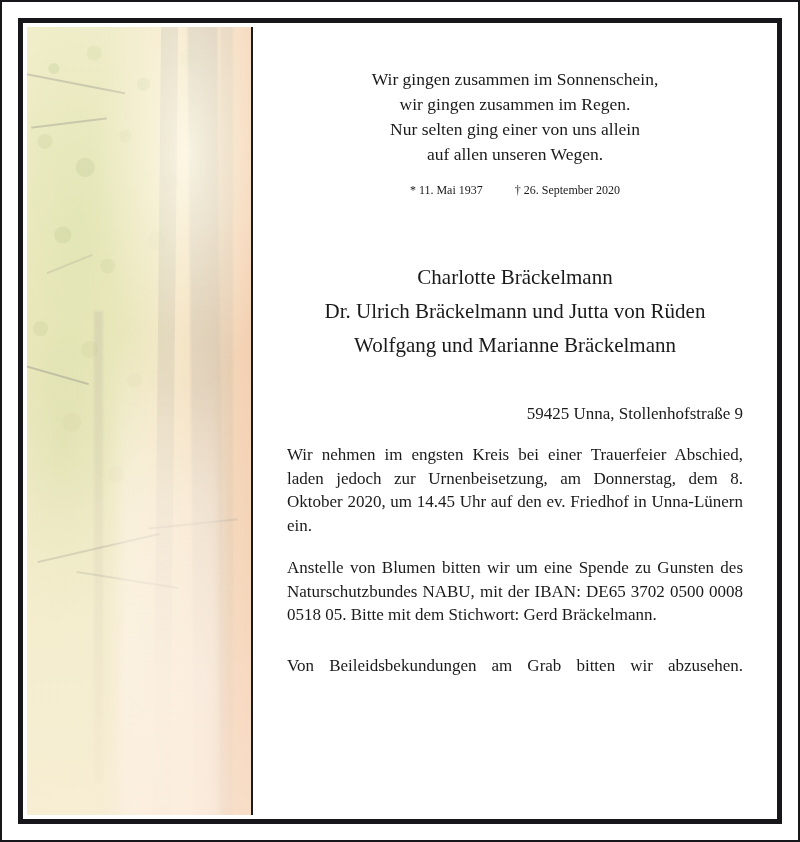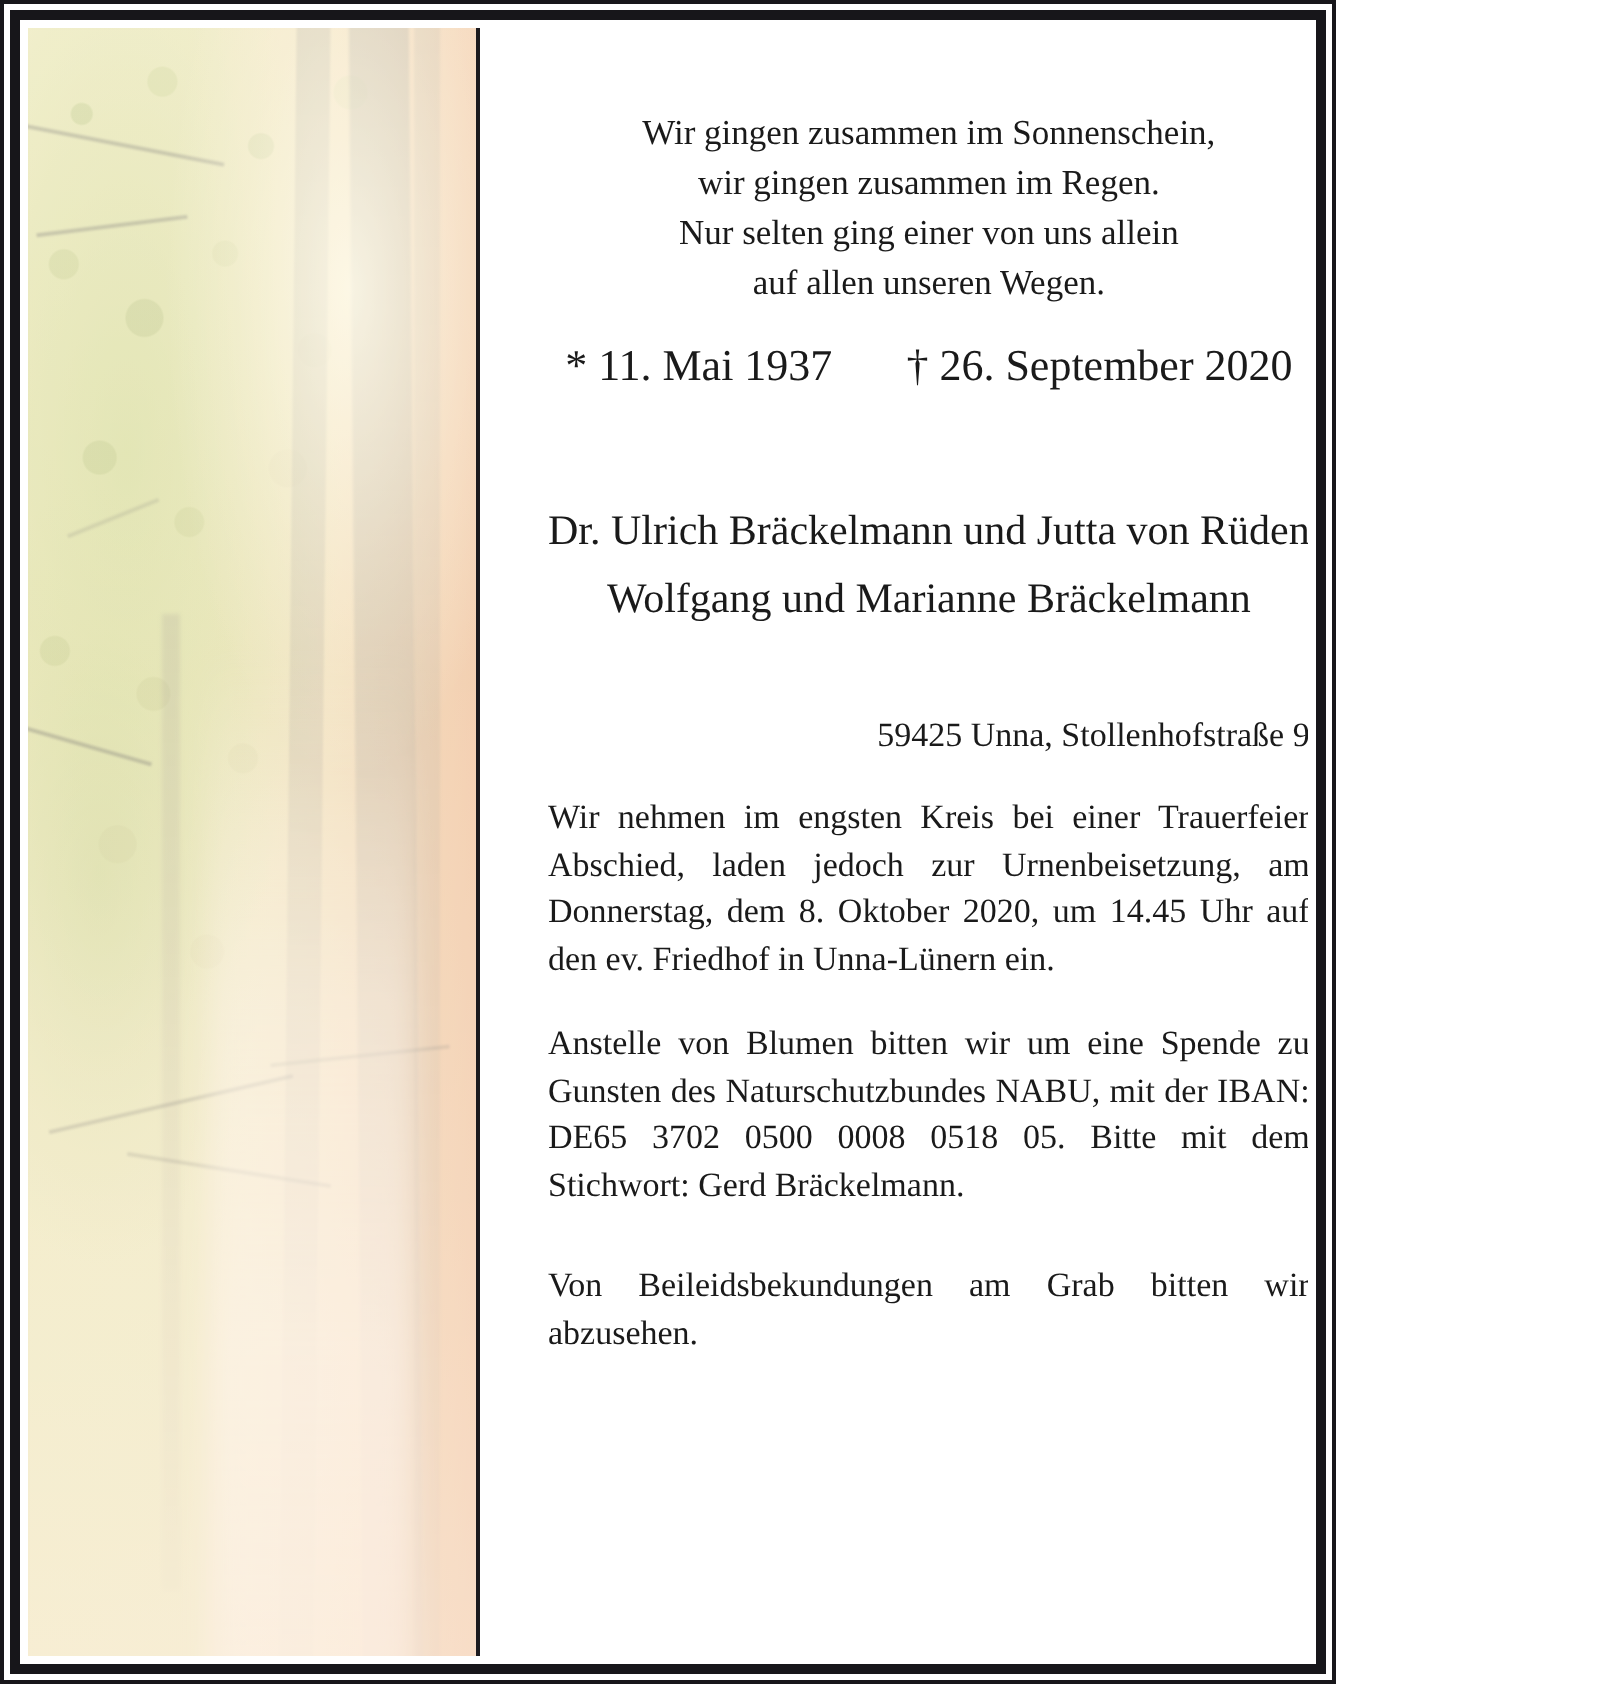--- a/index.html
+++ b/index.html
@@ -11,25 +11,25 @@
     font-family: "Liberation Serif", serif;
     width: 800px;
     height: 842px;
     overflow: hidden;
   }
 
   
   .notice-frame {
     position: relative;
     box-sizing: border-box;
-    width: 668px;
+    width: 800px;
     height: 842px;
     background: #ffffff;
     border: 2px solid #17161a;       
-    padding: 3px;                     
+    padding: 16px;                     
   }
   .notice-frame-inner {
     box-sizing: border-box;
     width: 100%;
     height: 100%;
     border: 5px solid #17161a;        
     padding: 4px;
     background: #ffffff;
   }
   .notice-body {
@@ -211,21 +211,21 @@
     text-align: center;
     font-size: 37px;
     line-height: 1.1;
     margin-top: 46px;
     letter-spacing: 0.2px;
     white-space: nowrap;
   }
 
   .dates {
     text-align: center;
-    font-size: 22px;
+    font-size: 12px;
     margin-top: 16px;
     white-space: nowrap;
   }
   .dates .gap { display: inline-block; width: 26px; }
 
   .mourners {
     text-align: center;
     margin-top: 52px;
   }
   .mourners-intro {
@@ -307,20 +307,21 @@
       </div>
 
 
       <div class="dates">
         <span>* 11. Mai 1937</span>
         <span class="gap"></span>
         <span>† 26. September 2020</span>
       </div>
 
       <div class="mourners">
+        <div class="mourner mourner-first">Charlotte Bräckelmann</div>
         <div class="mourner">Dr. Ulrich Bräckelmann und Jutta von Rüden</div>
         <div class="mourner">Wolfgang und Marianne Bräckelmann</div>
       </div>
 
       <div class="address">59425 Unna, Stollenhofstraße 9</div>
 
       <div class="para">Wir nehmen im engsten Kreis bei einer Trauerfeier Abschied, laden jedoch zur Urnenbeisetzung, am Donnerstag, dem 8. Oktober 2020, um 14.45 Uhr auf den ev. Friedhof in Unna-Lünern ein.</div>
 
       <div class="para">Anstelle von Blumen bitten wir um eine Spende zu Gunsten des Naturschutzbundes NABU, mit der IBAN: DE65 3702 0500 0008 0518 05. Bitte mit dem Stichwort: Gerd Bräckelmann.</div>
 

